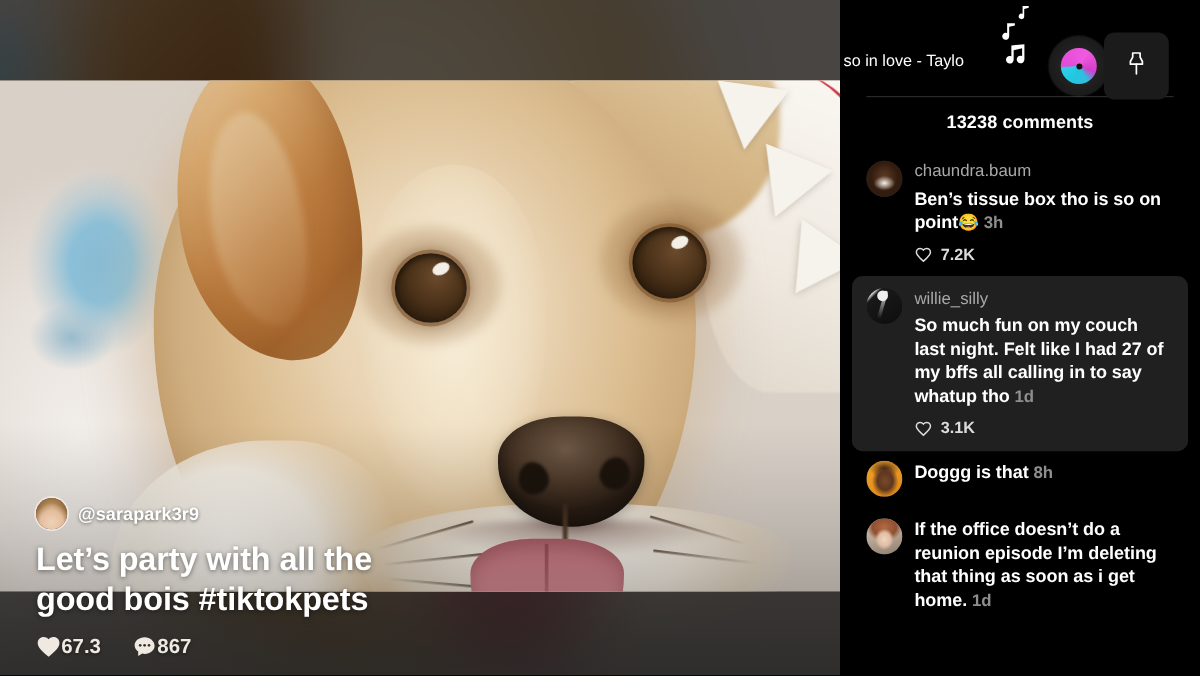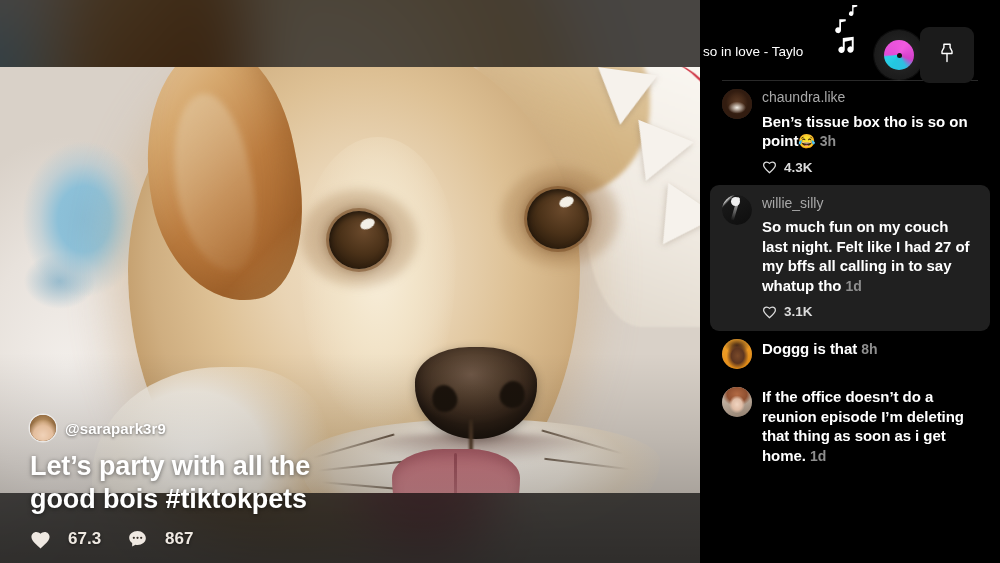--- a/index.html
+++ b/index.html
@@ -315,21 +315,21 @@
     line-height:1.20;
     letter-spacing:-.1px;
     text-shadow:0 1px 4px rgba(0,0,0,.5);
     max-width:300px;
     margin-bottom:14px;
   }
   .stats-row {
     display:flex; align-items:center; gap:26px;
   }
   .stat {
-    display:flex; align-items:center; gap:17px;
+    display:flex; align-items:flex-start; gap:0;
     color:#efe9e2;
     font-size:17px;
     font-weight:700;
     text-shadow:0 1px 3px rgba(0,0,0,.5);
   }
   .stat svg { display:block; }
 
   
   .comment-panel {
     position:relative;
@@ -654,39 +654,40 @@
           <svg width="20" height="22" viewBox="0 0 24 26" fill="none" stroke="#ffffff" stroke-width="1.7" stroke-linejoin="round" stroke-linecap="round">
             <path d="M8.3 2.4h7.4v4.1l2.3 4.4v2.7H6V10.9l2.3-4.4z"></path>
             <path d="M12 13.6v9.6"></path>
           </svg>
         </span>
       </div>
     </div>
 
     <div class="panel-divider"></div>
 
+    <div class="comments-title">13238 comments</div>
 
     <div class="comments-list">
 
       <div class="comment">
         <div class="c-avatar av1">
             <div class="face"></div>
           </div>
         <div class="c-body">
-          <div class="c-user">chaundra.like</div>
+          <div class="c-user">chaundra.baum</div>
           <div class="c-text">
             <span>Ben’s tissue box tho is so on point</span><span class="c-emoji">😂</span><span class="c-time">3h</span>
           </div>
           <div class="c-likes">
             <span>
               <svg width="15" height="14" viewBox="0 0 24 22" fill="none" stroke="#dcdcdc" stroke-width="2">
                 <path d="M12 20.1 10.8 19C5.8 14.5 2.6 11.6 2.6 8.1 2.6 5.3 4.8 3.1 7.6 3.1c1.6 0 3.2.8 4.4 2.1 1.2-1.3 2.8-2.1 4.4-2.1 2.8 0 5 2.2 5 5 0 3.5-3.2 6.4-8.2 10.9L12 20.1z"></path>
               </svg>
             </span>
-            <span>4.3K</span>
+            <span>7.2K</span>
           </div>
         </div>
       </div>
 
       <div class="comment highlighted">
         <div class="c-avatar av2">
           <div class="face"></div>
             <div class="streak"></div>
             <div class="blob"></div>
         </div>

